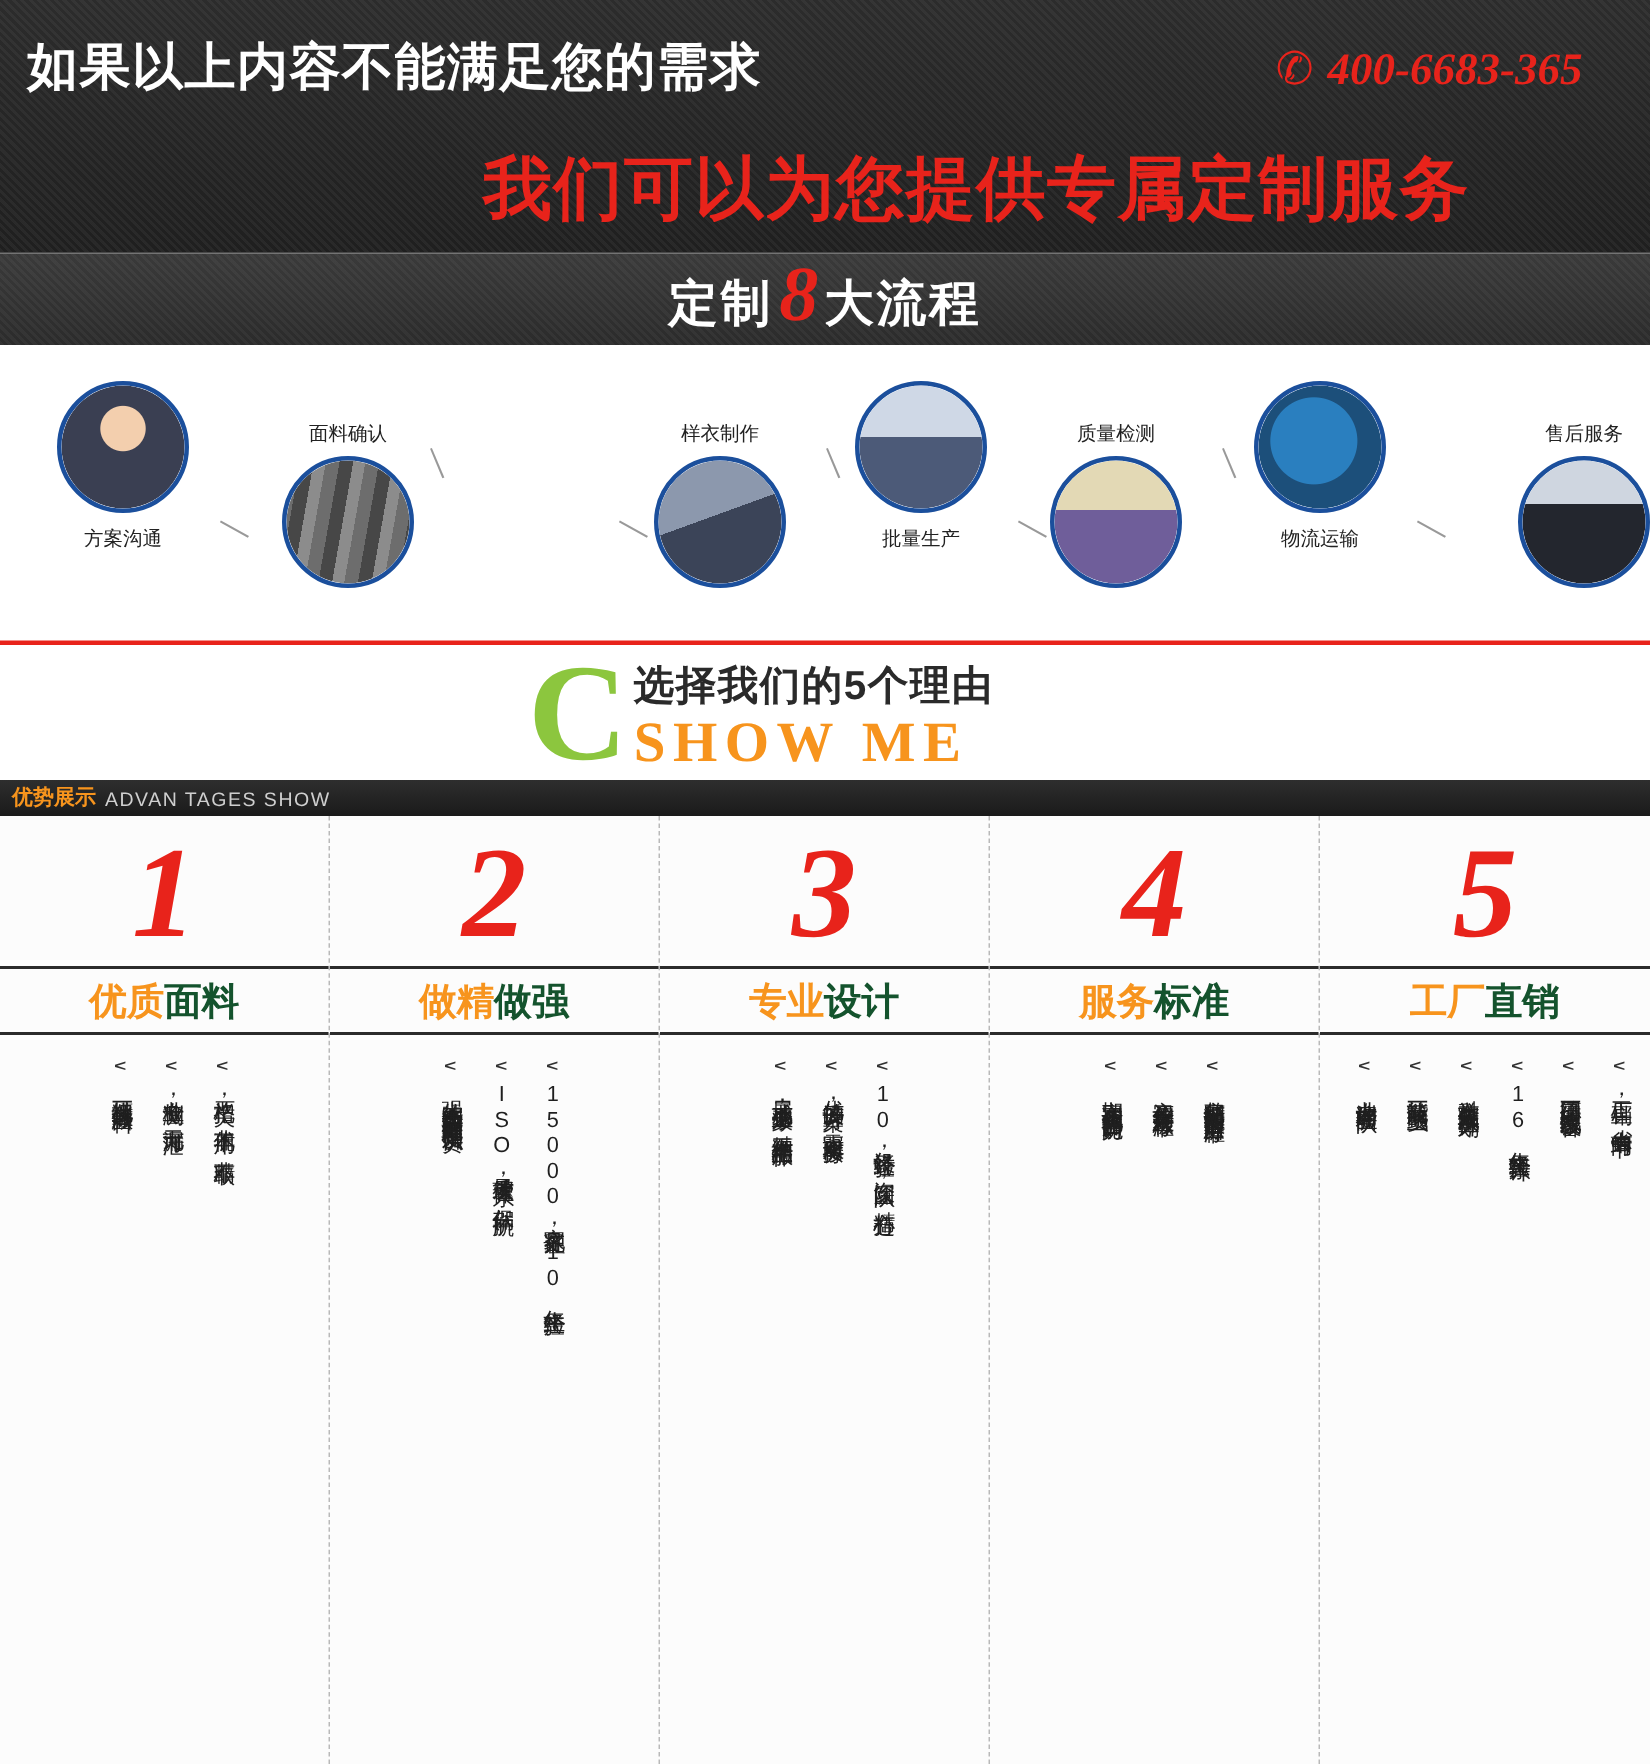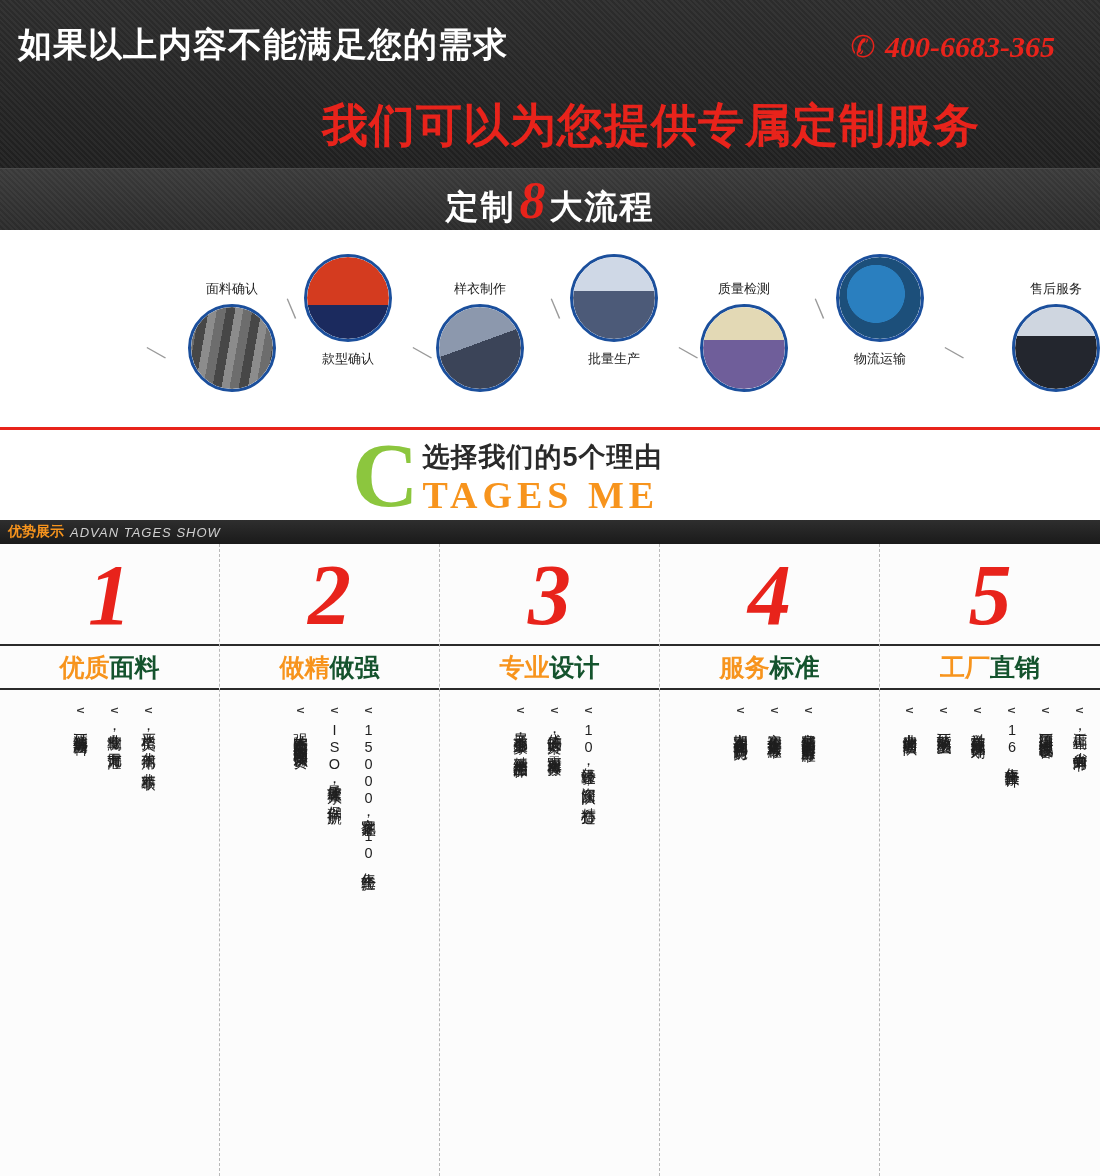--- a/index.html
+++ b/index.html
@@ -65,21 +65,21 @@
   
   .banner {
     position: relative;
     width: 1100px;
     height: 62px;
     background:
       repeating-linear-gradient(45deg, rgba(255,255,255,0.04) 0 2px, rgba(0,0,0,0) 2px 4px),
       linear-gradient(#3a3a3a, #2b2b2b);
     border-top: 1px solid #4a4a4a;
     display: flex;
-    align-items: flex-end;
+    align-items: center;
     justify-content: center;
   }
   .banner-inner { display: flex; align-items: baseline; }
   .banner-txt {
     font-size: 33px;
     font-weight: bold;
     color: #ffffff;
     letter-spacing: 2px;
   }
   .banner-num {
@@ -196,21 +196,20 @@
   .adv-cn {
     font-size: 14px;
     color: #f7941d;
     font-weight: bold;
   }
   .adv-en {
     font-size: 13px;
     color: #cfcfcf;
     margin-left: 6px;
     letter-spacing: 1px;
-    font-style: italic;
   }
 
   
   .reasons {
     position: relative;
     width: 1100px;
     height: 632px;
     background: #fcfcfc;
     display: flex;
   }
@@ -287,36 +286,36 @@
 <div class="banner">
   <div class="banner-inner">
     <span class="banner-txt">定制</span>
     <span class="banner-num">8</span>
     <span class="banner-txt">大流程</span>
   </div>
 </div>
 
 <div class="process">
 
+  <div class="step up" style="left:6px;">
+    <div class="bubble">
+        <div class="inner pic-operator"></div>
+      </div>
+    <div class="label">方案沟通</div>
+  </div>
   <div class="arrow up" style="left:146px; top:108px;">＼</div>
 
   <div class="step down" style="left:156px;">
     <div class="label">面料确认</div>
     <div class="bubble">
         <div class="inner pic-fabric"></div>
       </div>
   </div>
   <div class="arrow" style="left:282px; top:64px;">＼</div>
 
-  <div class="step up" style="left:272px;">
-    <div class="bubble">
-        <div class="inner pic-shirt"></div>
-      </div>
-    <div class="label">款型确认</div>
-  </div>
   <div class="arrow up" style="left:412px; top:108px;">＼</div>
 
   <div class="step down" style="left:404px;">
     <div class="label">样衣制作</div>
     <div class="bubble">
         <div class="inner pic-sewing"></div>
       </div>
   </div>
   <div class="arrow" style="left:546px; top:64px;">＼</div>
 
@@ -350,21 +349,21 @@
         <div class="inner pic-team"></div>
       </div>
   </div>
 </div>
 
 <div class="choose">
   <div class="choose-inner">
     <div class="big-c">C</div>
     <div class="choose-txt">
       <div class="choose-cn">选择我们的5个理由</div>
-      <div class="choose-en">TAGES  ME</div>
+      <div class="choose-en">SHOW  ME</div>
     </div>
   </div>
 </div>
 
 <div class="adv-bar">
   <span class="adv-cn">优势展示</span>
   <span class="adv-en">ADVAN TAGES SHOW</span>
 </div>
 
 <div class="reasons">

